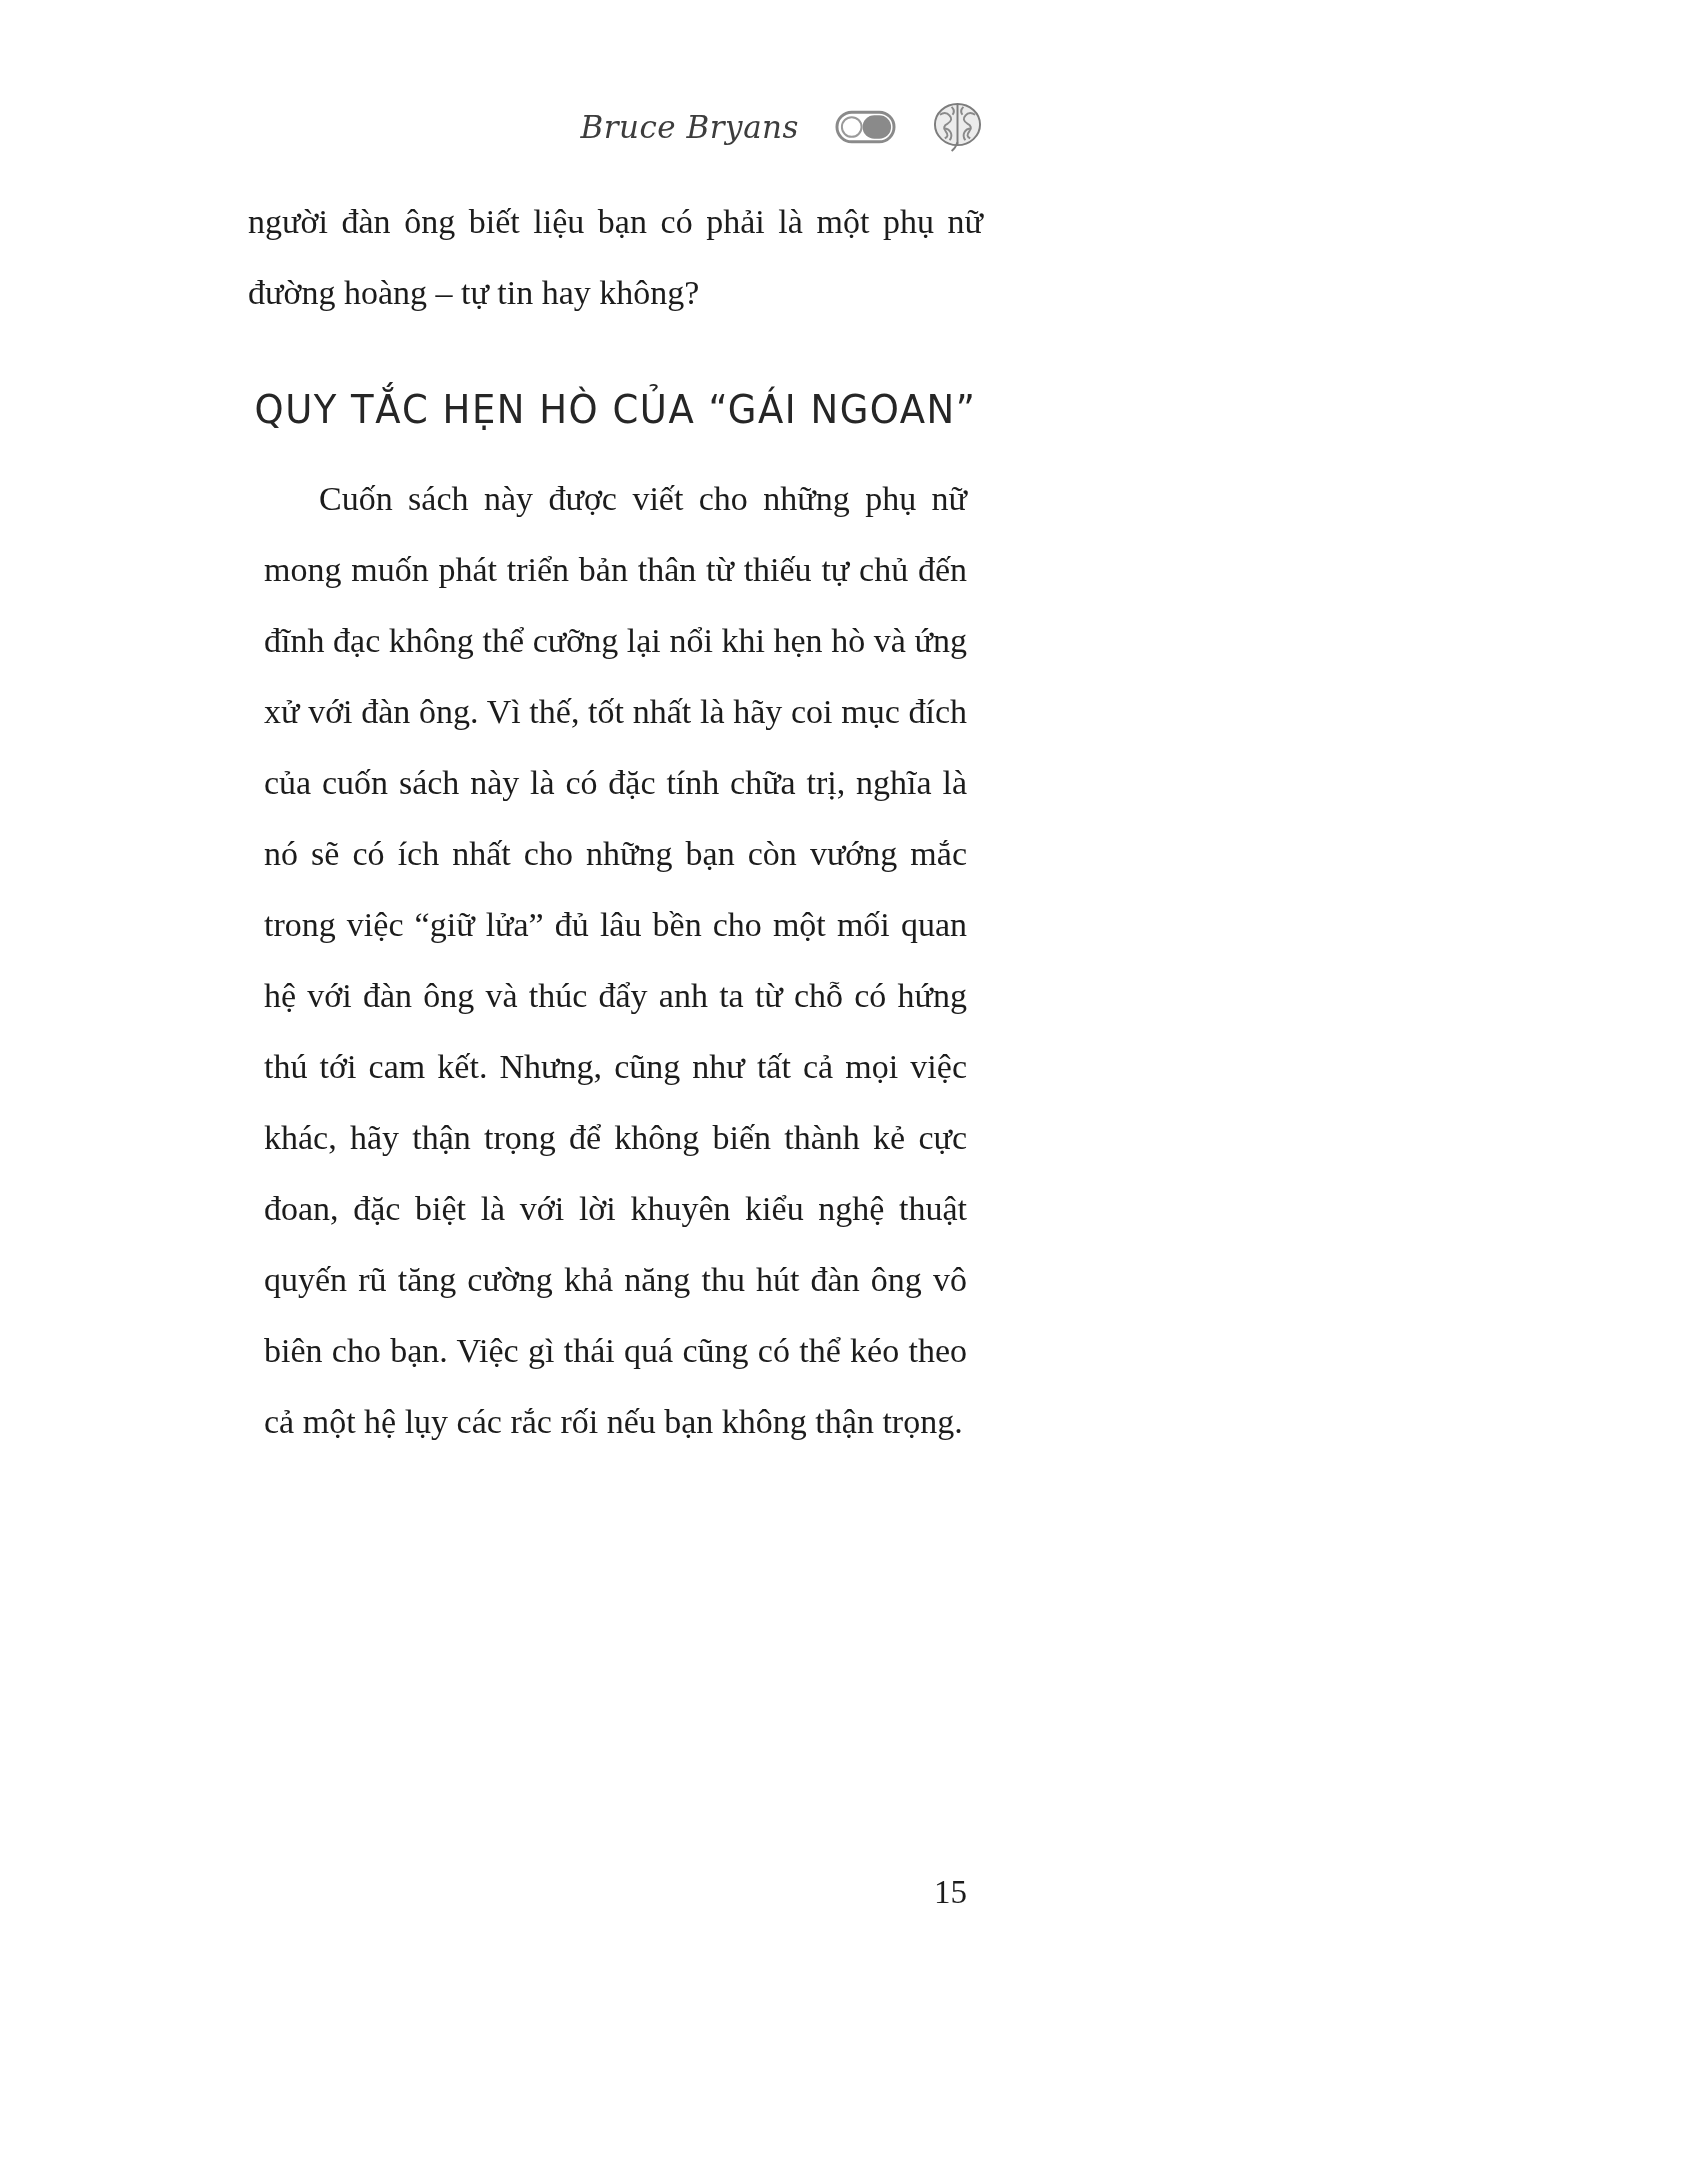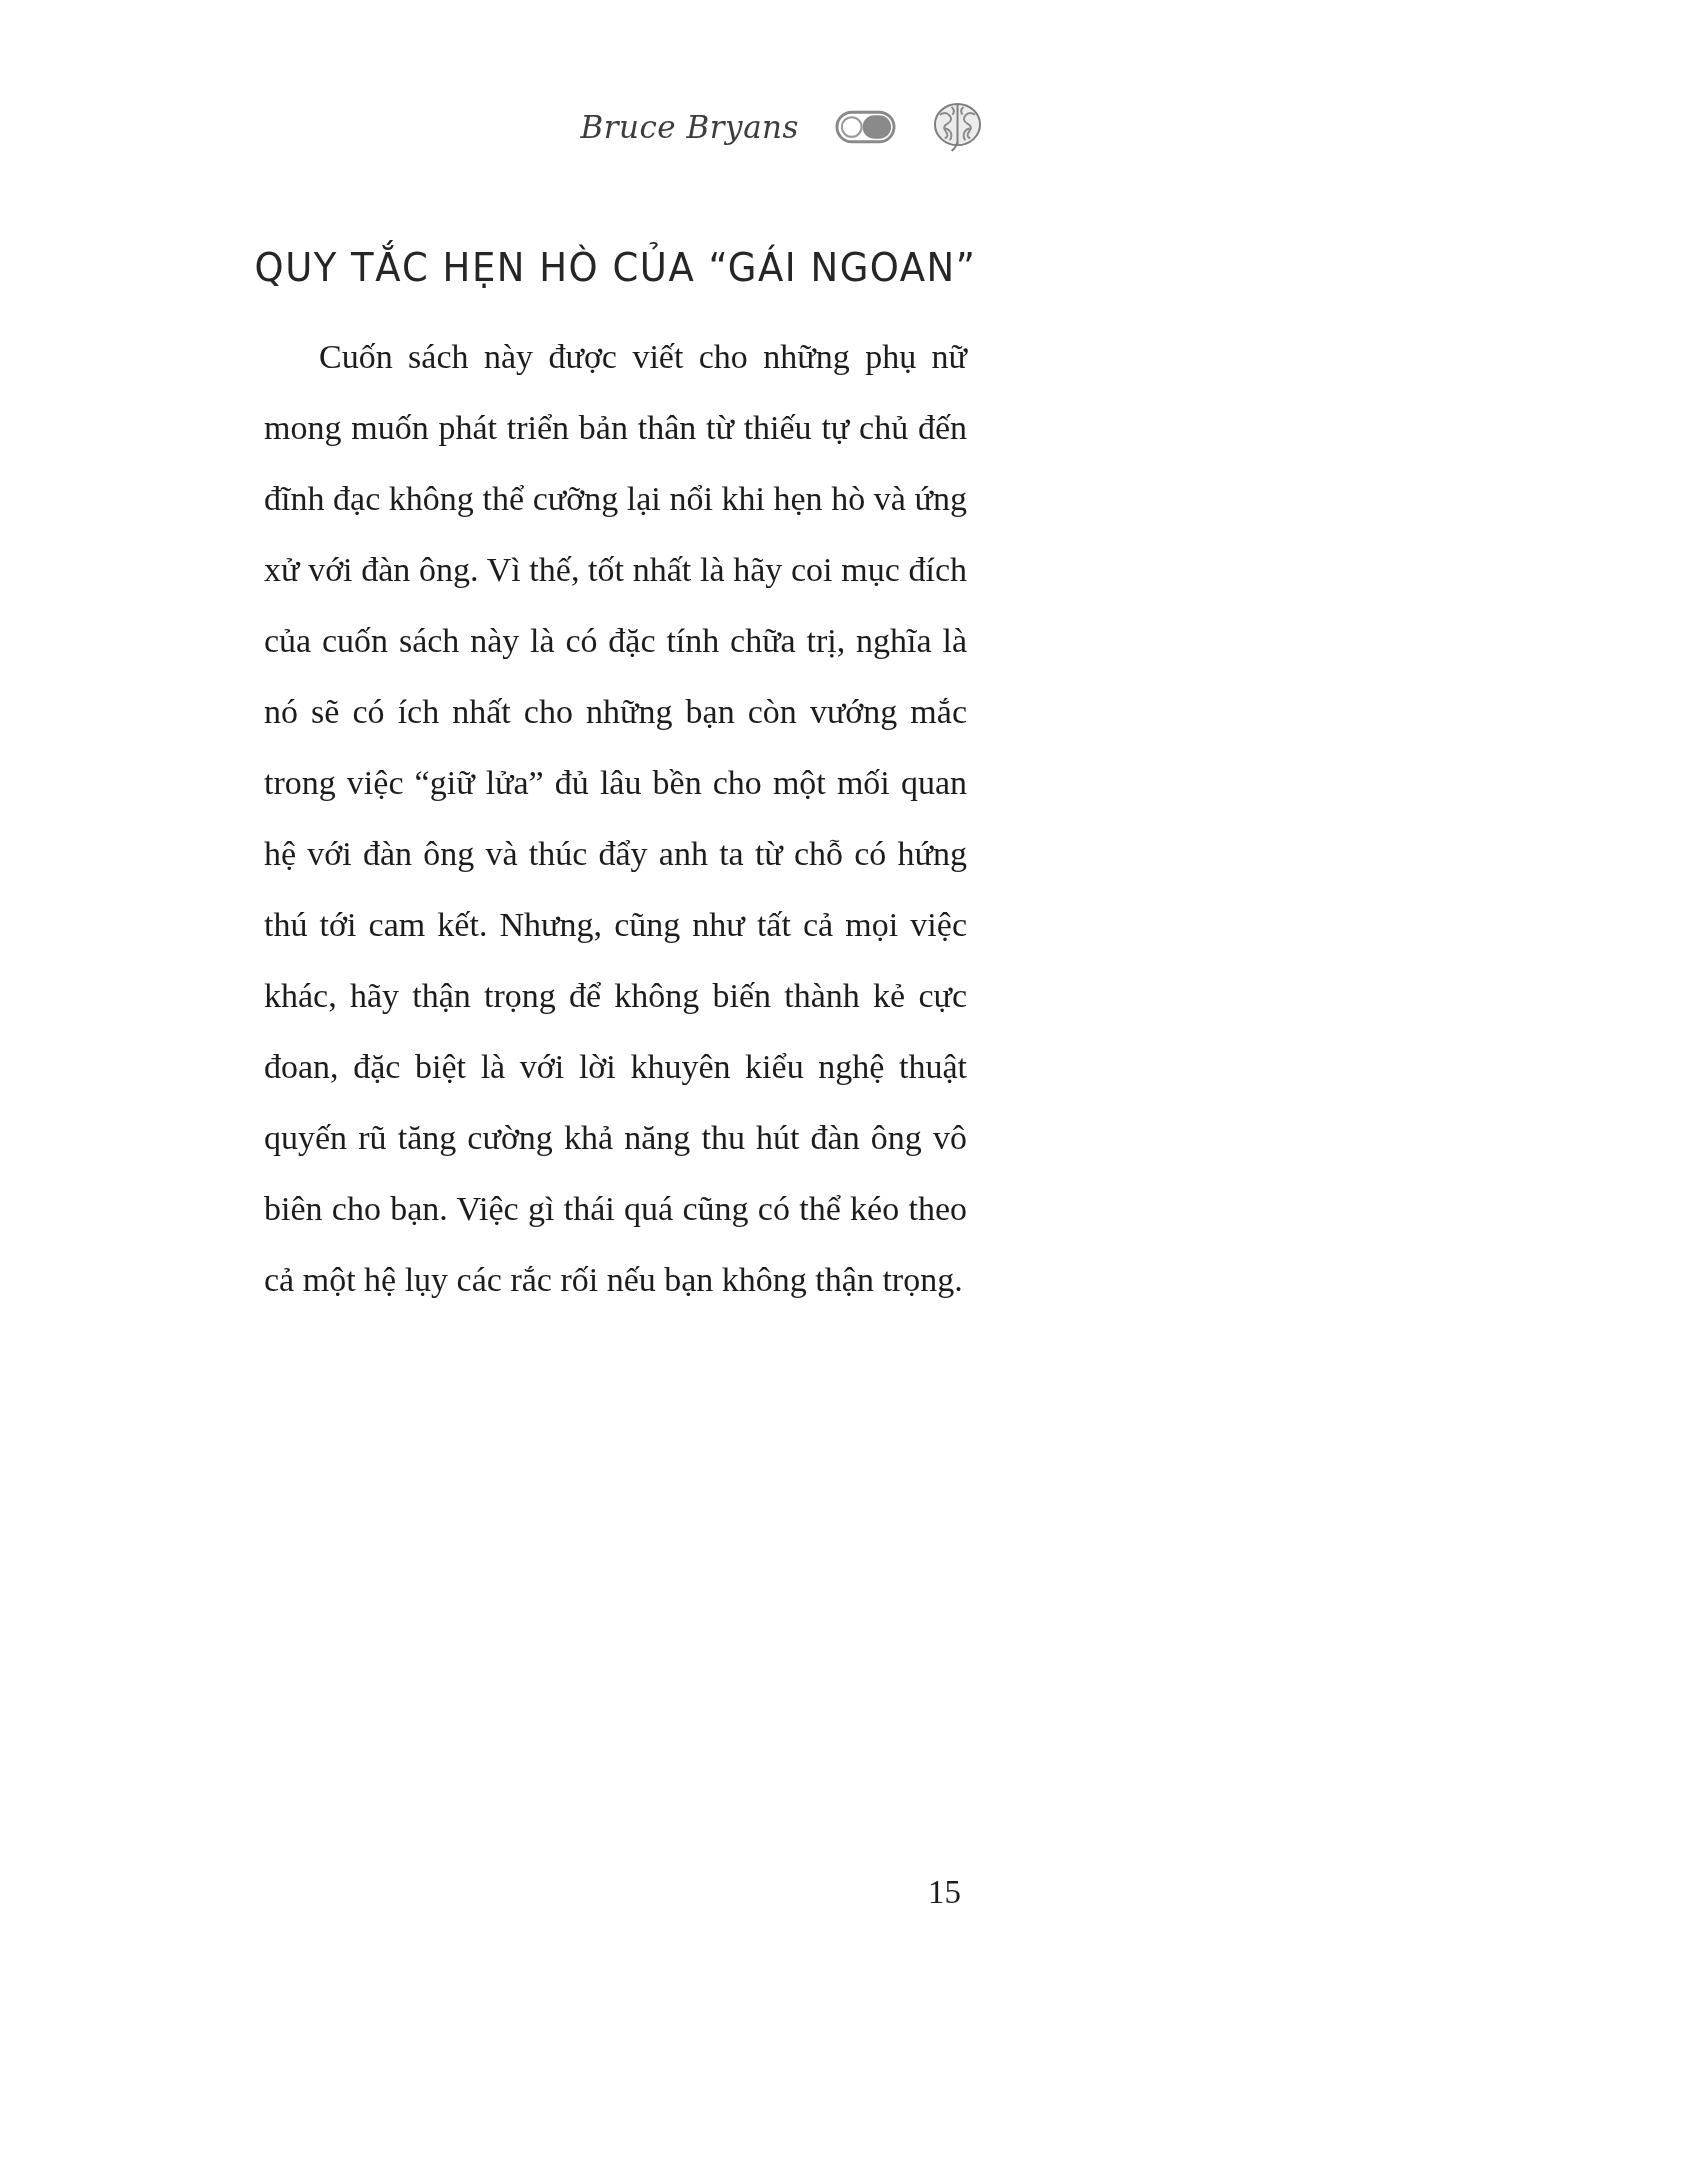--- a/index.html
+++ b/index.html
@@ -72,21 +72,21 @@
     line-height: 50px;
     transform: scaleY(1.05);
   }
   .para-2 {
     margin: 16px;
     text-indent: 55px;
   }
   .page-number {
     position: absolute;
     top: 1874px;
-    right: 22px;
+    right: 16px;
     font-size: 33px;
     color: #1c1c1c;
   }
 </style>
 </head>
 <body>
 
 <div class="page">
   <div class="content-column">
 
@@ -110,20 +110,21 @@
           <path d="M44 16 Q38 12 34 17 Q30 21 36 25 Q42 28 38 33 Q34 38 39 40" stroke="#8a8a8a" stroke-width="2" fill="none"></path>
           <path d="M20 8 Q24 12 21 16" stroke="#8a8a8a" stroke-width="2" fill="none"></path>
           <path d="M32 8 Q28 12 31 16" stroke="#8a8a8a" stroke-width="2" fill="none"></path>
           <path d="M12 30 Q17 30 19 34 Q21 38 18 42" stroke="#8a8a8a" stroke-width="2" fill="none"></path>
           <path d="M40 30 Q35 30 33 34 Q31 38 34 42" stroke="#8a8a8a" stroke-width="2" fill="none"></path>
         </svg>
       </span>
     </div>
 
     <div class="body-text">
+      <p class="para-1">người đàn ông biết liệu bạn có phải là một phụ nữ đường hoàng – tự tin hay không?</p>
 
       <h2 class="section-heading">QUY TẮC HẸN HÒ CỦA “GÁI NGOAN”</h2>
 
       <p class="para-2">Cuốn sách này được viết cho những phụ nữ mong muốn phát triển bản thân từ thiếu tự chủ đến đĩnh đạc không thể cưỡng lại nổi khi hẹn hò và ứng xử với đàn ông. Vì thế, tốt nhất là hãy coi mục đích của cuốn sách này là có đặc tính chữa trị, nghĩa là nó sẽ có ích nhất cho những bạn còn vướng mắc trong việc “giữ lửa” đủ lâu bền cho một mối quan hệ với đàn ông và thúc đẩy anh ta từ chỗ có hứng thú tới cam kết. Nhưng, cũng như tất cả mọi việc khác, hãy thận trọng để không biến thành kẻ cực đoan, đặc biệt là với lời khuyên kiểu nghệ thuật quyến rũ tăng cường khả năng thu hút đàn ông vô biên cho bạn. Việc gì thái quá cũng có thể kéo theo cả một hệ lụy các rắc rối nếu bạn không thận trọng.</p>
     </div>
 
     <div class="page-number">15</div>
   </div>
 </div>
 

